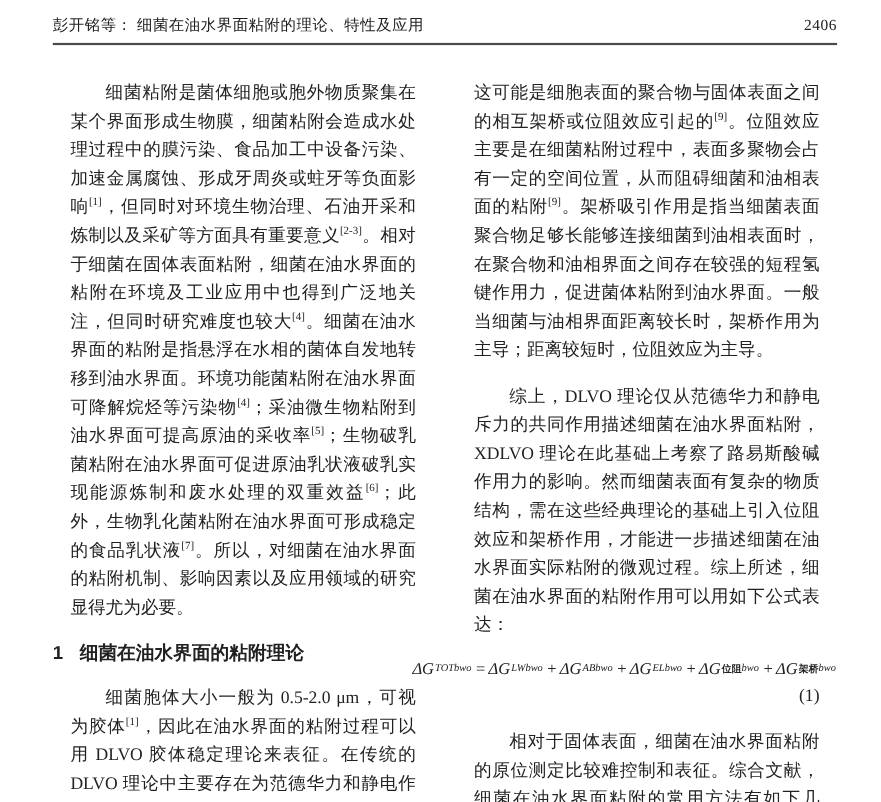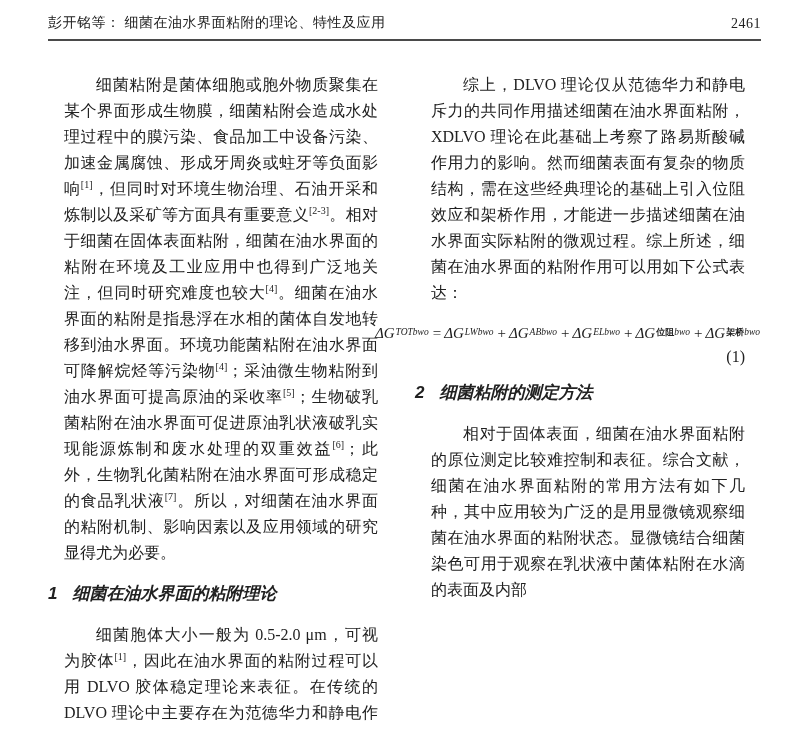--- a/index.html
+++ b/index.html
@@ -21,21 +21,21 @@
   .col {
     flex: 1; min-width: 0;
     font-size: 16px; line-height: 26px; text-align: justify;
   }
   p.para { margin: 16px; text-indent: 2em; }
   p.para.no-indent { text-indent: 0; }
   .col sup { font-size: 10px; line-height: 0; vertical-align: super; }
   .section-heading {
     margin: 11px 0 9px; text-indent: 0; text-align: left;
     font-family: "Liberation Sans", "DejaVu Sans", sans-serif;
-    font-weight: 700; font-size: 17px; line-height: 24px; font-style: italic;
+    font-weight: 700; font-size: 17px; line-height: 24px;
   }
   .section-heading .sec-num { margin-right: 15px; }
   .eq-row {
     display: flex; justify-content: flex-end; align-items: center;
     margin: 9px 0 0; font-size: 15px; white-space: nowrap;
     text-indent: 0; line-height: 22px;
   }
   .eq-term { display: inline-flex; align-items: center; }
   .eq-base { font-style: italic; }
   .ss {
@@ -47,34 +47,35 @@
   .eq-op { margin: 0 3px; }
   .eq-num { text-align: right; padding-right: 16px; line-height: 26px; margin-bottom: 2px; }
 </style>
 </head>
 <body>
 
 <div class="page">
 
   <div class="running-header">
     <span>彭开铭等： 细菌在油水界面粘附的理论、特性及应用</span>
-    <span>2461</span>
+    <span>2406</span>
   </div>
 
   <div class="columns">
 
     <div class="col">
       <p class="para"><span>细菌粘附是菌体细胞或胞外物质聚集在某个界面形成生物膜，细菌粘附会造成水处理过程中的膜污染、食品加工中设备污染、加速金属腐蚀、形成牙周炎或蛀牙等负面影响</span><sup>[1]</sup><span>，但同时对环境生物治理、石油开采和炼制以及采矿等方面具有重要意义</span><sup>[2-3]</sup><span>。相对于细菌在固体表面粘附，细菌在油水界面的粘附在环境及工业应用中也得到广泛地关注，但同时研究难度也较大</span><sup>[4]</sup><span>。细菌在油水界面的粘附是指悬浮在水相的菌体自发地转移到油水界面。环境功能菌粘附在油水界面可降解烷烃等污染物</span><sup>[4]</sup><span>；采油微生物粘附到油水界面可提高原油的采收率</span><sup>[5]</sup><span>；生物破乳菌粘附在油水界面可促进原油乳状液破乳实现能源炼制和废水处理的双重效益</span><sup>[6]</sup><span>；此外，生物乳化菌粘附在油水界面可形成稳定的食品乳状液</span><sup>[7]</sup><span>。所以，对细菌在油水界面的粘附机制、影响因素以及应用领域的研究显得尤为必要。</span></p>
       <div class="section-heading">
         <span class="sec-num">1</span><span>细菌在油水界面的粘附理论</span>
       </div>
       <p class="para"><span>细菌胞体大小一般为 0.5-2.0 μm，可视为胶体</span><sup>[1]</sup><span>，因此在油水界面的粘附过程可以用 DLVO 胶体稳定理论来表征。在传统的 DLVO 理论中主要存在为范德华力和静电作用力(Eletrical double bayer, EL)这两个相互制约的作用力。当细菌细胞在媒介中接近油表面时，能否粘附到界面取决于这两个作用力的相对优势。但传统的 DLVO 理论没有考虑短程路易斯酸碱作用，van Oss 提出 XDLVO 理论</span></p>
     </div>
 
     <div class="col">
+      <p class="para no-indent"><span>这可能是细胞表面的聚合物与固体表面之间的相互架桥或位阻效应引起的</span><sup>[9]</sup><span>。位阻效应主要是在细菌粘附过程中，表面多聚物会占有一定的空间位置，从而阻碍细菌和油相表面的粘附</span><sup>[9]</sup><span>。架桥吸引作用是指当细菌表面聚合物足够长能够连接细菌到油相表面时，在聚合物和油相界面之间存在较强的短程氢键作用力，促进菌体粘附到油水界面。一般当细菌与油相界面距离较长时，架桥作用为主导；距离较短时，位阻效应为主导。</span></p>
       <p class="para"><span>综上，DLVO 理论仅从范德华力和静电斥力的共同作用描述细菌在油水界面粘附，XDLVO 理论在此基础上考察了路易斯酸碱作用力的影响。然而细菌表面有复杂的物质结构，需在这些经典理论的基础上引入位阻效应和架桥作用，才能进一步描述细菌在油水界面实际粘附的微观过程。综上所述，细菌在油水界面的粘附作用可以用如下公式表达：</span></p>
 
       <div class="eq-row">
         <span class="eq-term">
             <span class="eq-base">ΔG</span>
             <span class="ss">
               <span class="s-sup">TOT</span>
               <span class="s-sub">bwo</span>
             </span>
           </span>
@@ -114,20 +115,17 @@
         <span class="eq-term">
             <span class="eq-base">ΔG</span>
             <span class="ss">
               <span class="s-sup cjk">架桥</span>
               <span class="s-sub">bwo</span>
             </span>
           </span>
       </div>
       <div class="eq-num">(1)</div>
 
-      <div class="section-heading">
-        <span class="sec-num">2</span><span>细菌粘附的测定方法</span>
-      </div>
       <p class="para"><span>相对于固体表面，细菌在油水界面粘附的原位测定比较难控制和表征。综合文献，细菌在油水界面粘附的常用方法有如下几种，其中应用较为广泛的是用显微镜观察细菌在油水界面的粘附状态。显微镜结合细菌染色可用于观察在乳状液中菌体粘附在水滴的表面及内部</span></p>
     </div>
 
   </div>
 </div>
 
 </body></html>

